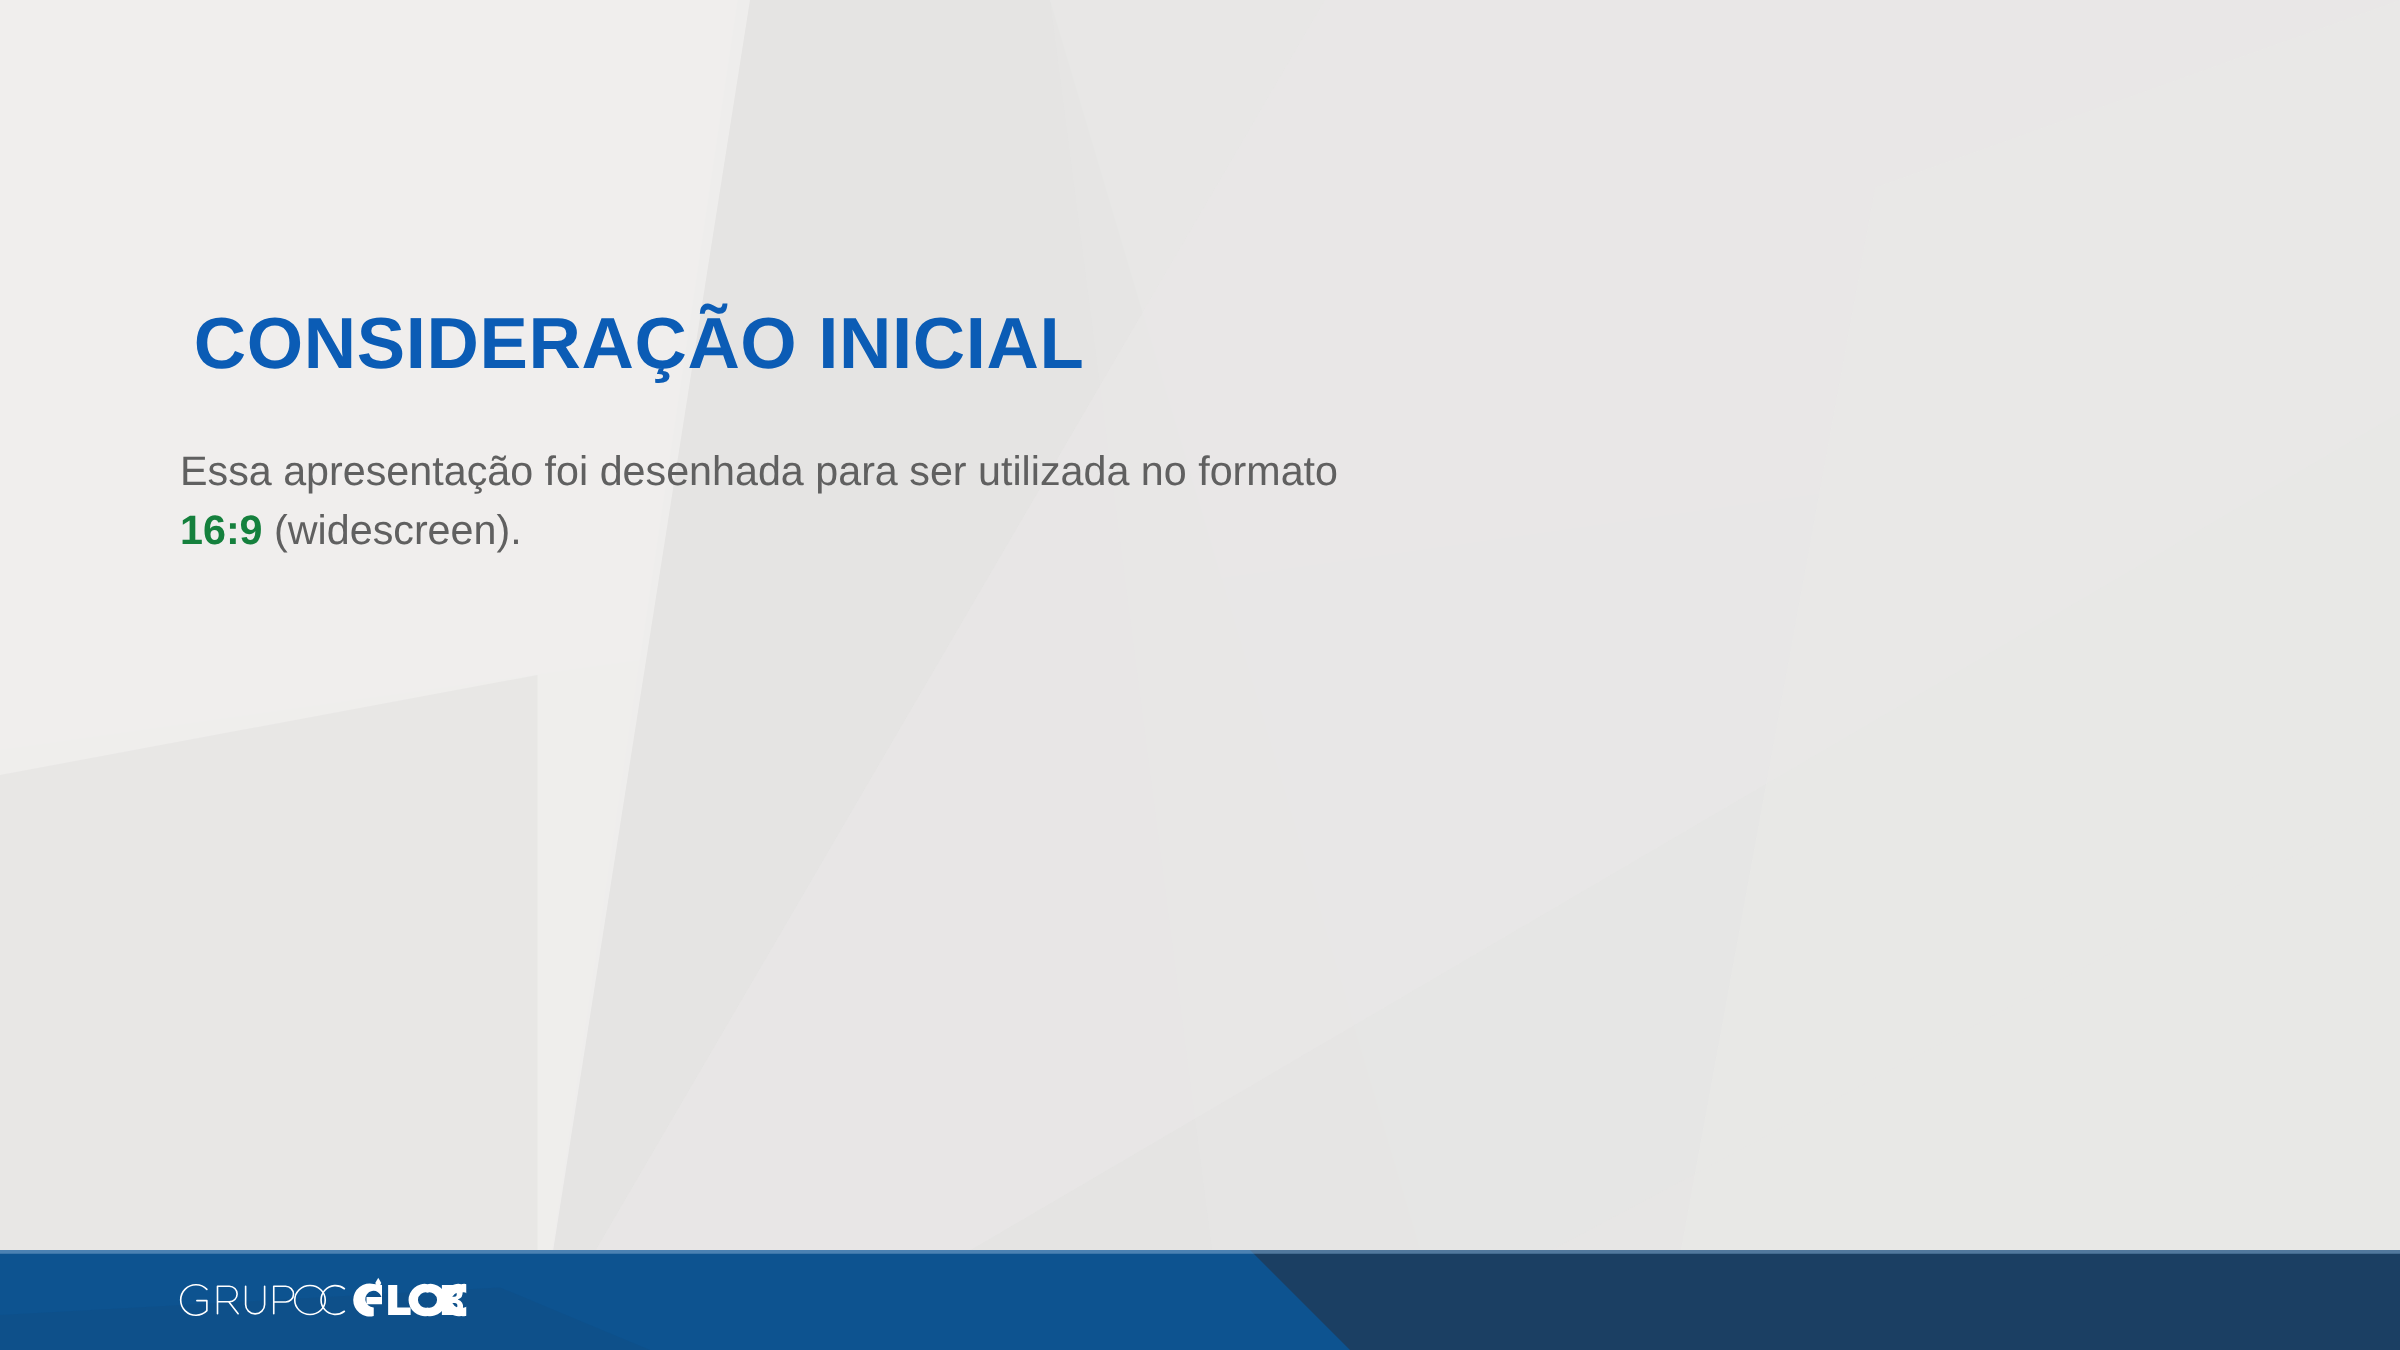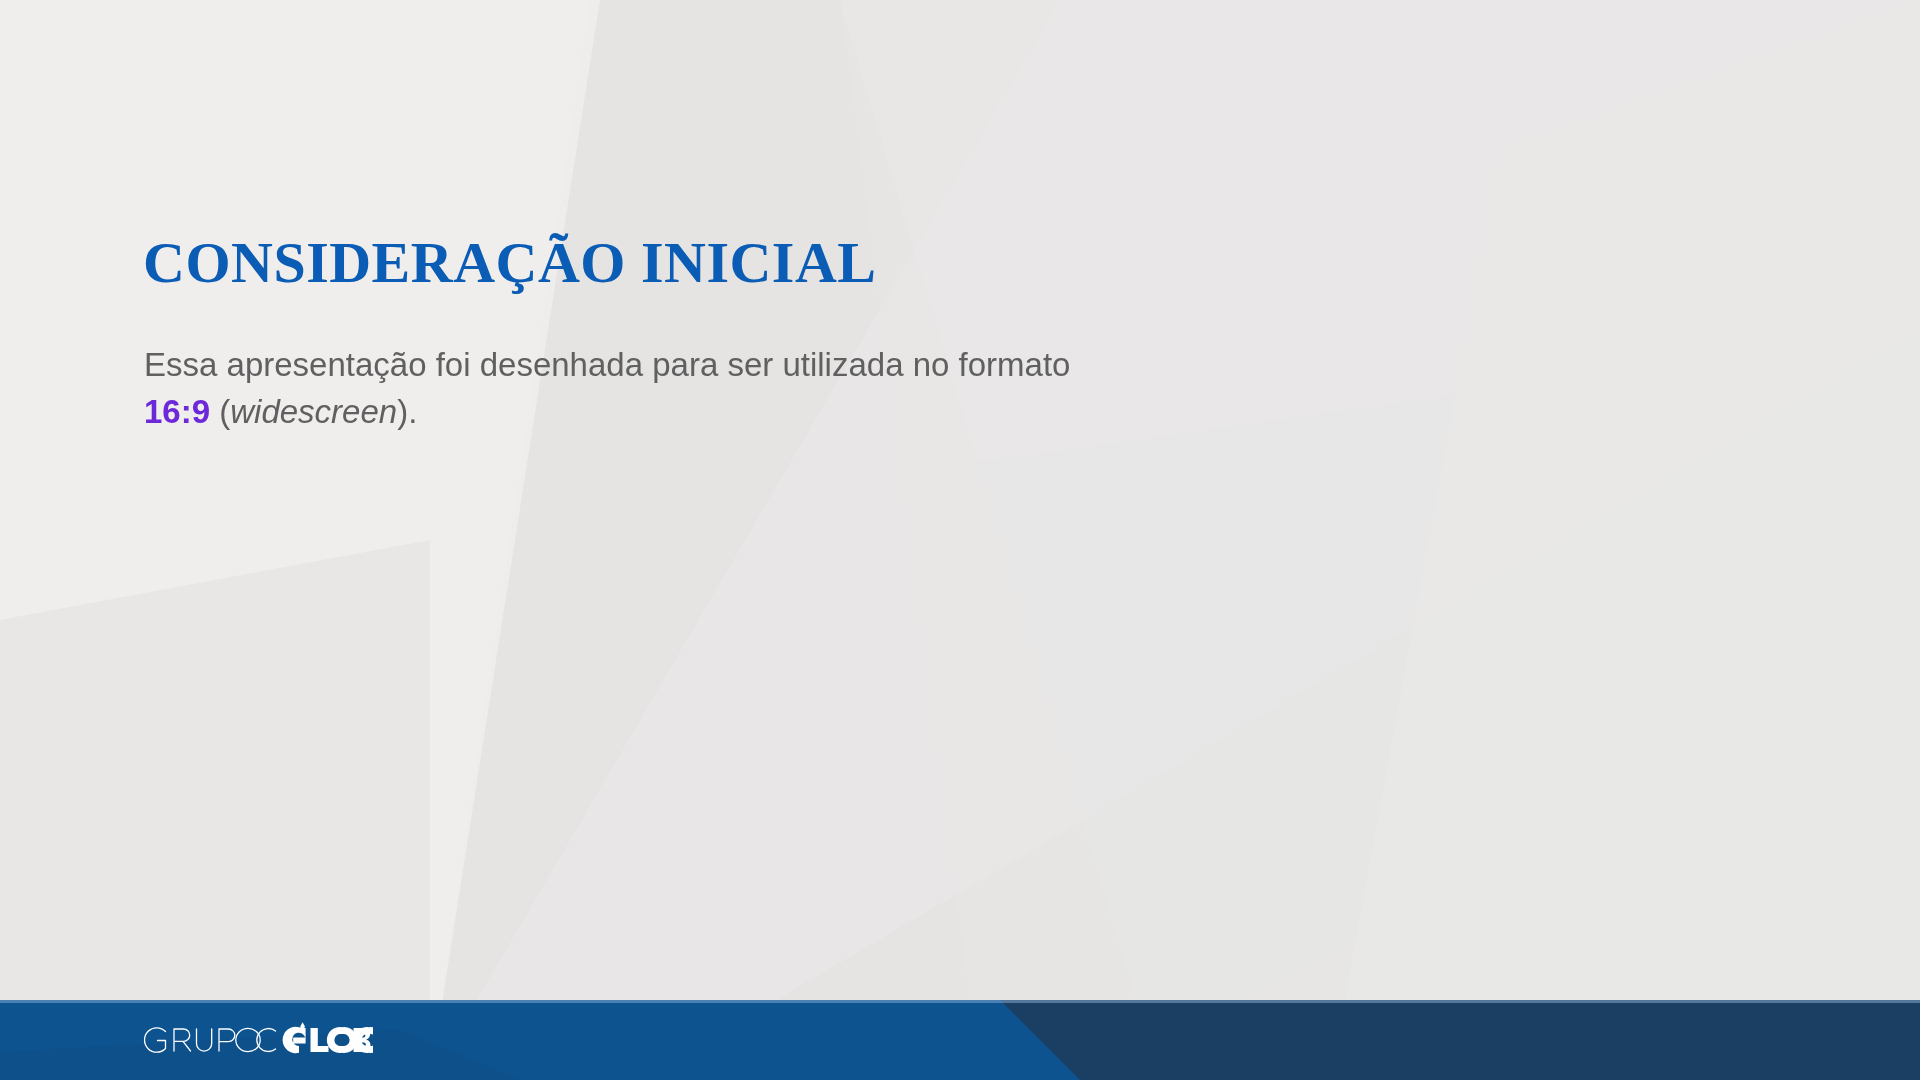--- a/index.html
+++ b/index.html
@@ -27,45 +27,43 @@
 
   
   .content {
     position: absolute;
     left: 138px;
     top: 228px;
     width: 1300px;
   }
 
   .slide-title {
-    margin: 5px;
+    margin: 17px;
     font-size: 58px;
     font-weight: bold;
     letter-spacing: 0.5px;
     color: #0b5cb5;
     line-height: 1.05;
     white-space: nowrap;
-    font-family: Liberation Serif, serif;
   }
 
   .body-text {
     margin: 6px;
     margin-top: 48px;
     font-size: 33px;
     line-height: 1.42;
     color: #606060;
     font-weight: normal;
     max-width: 1180px;
   }
   .body-text .ratio {
     font-weight: bold;
-    color: #6d28d9;
+    color: #15803d;
   }
   .body-text .ital {
-    font-style: italic;
   }
 
   
   .footer {
     position: absolute;
     left: 0;
     right: 0;
     bottom: 0;
     height: 80px;
     overflow: hidden;

